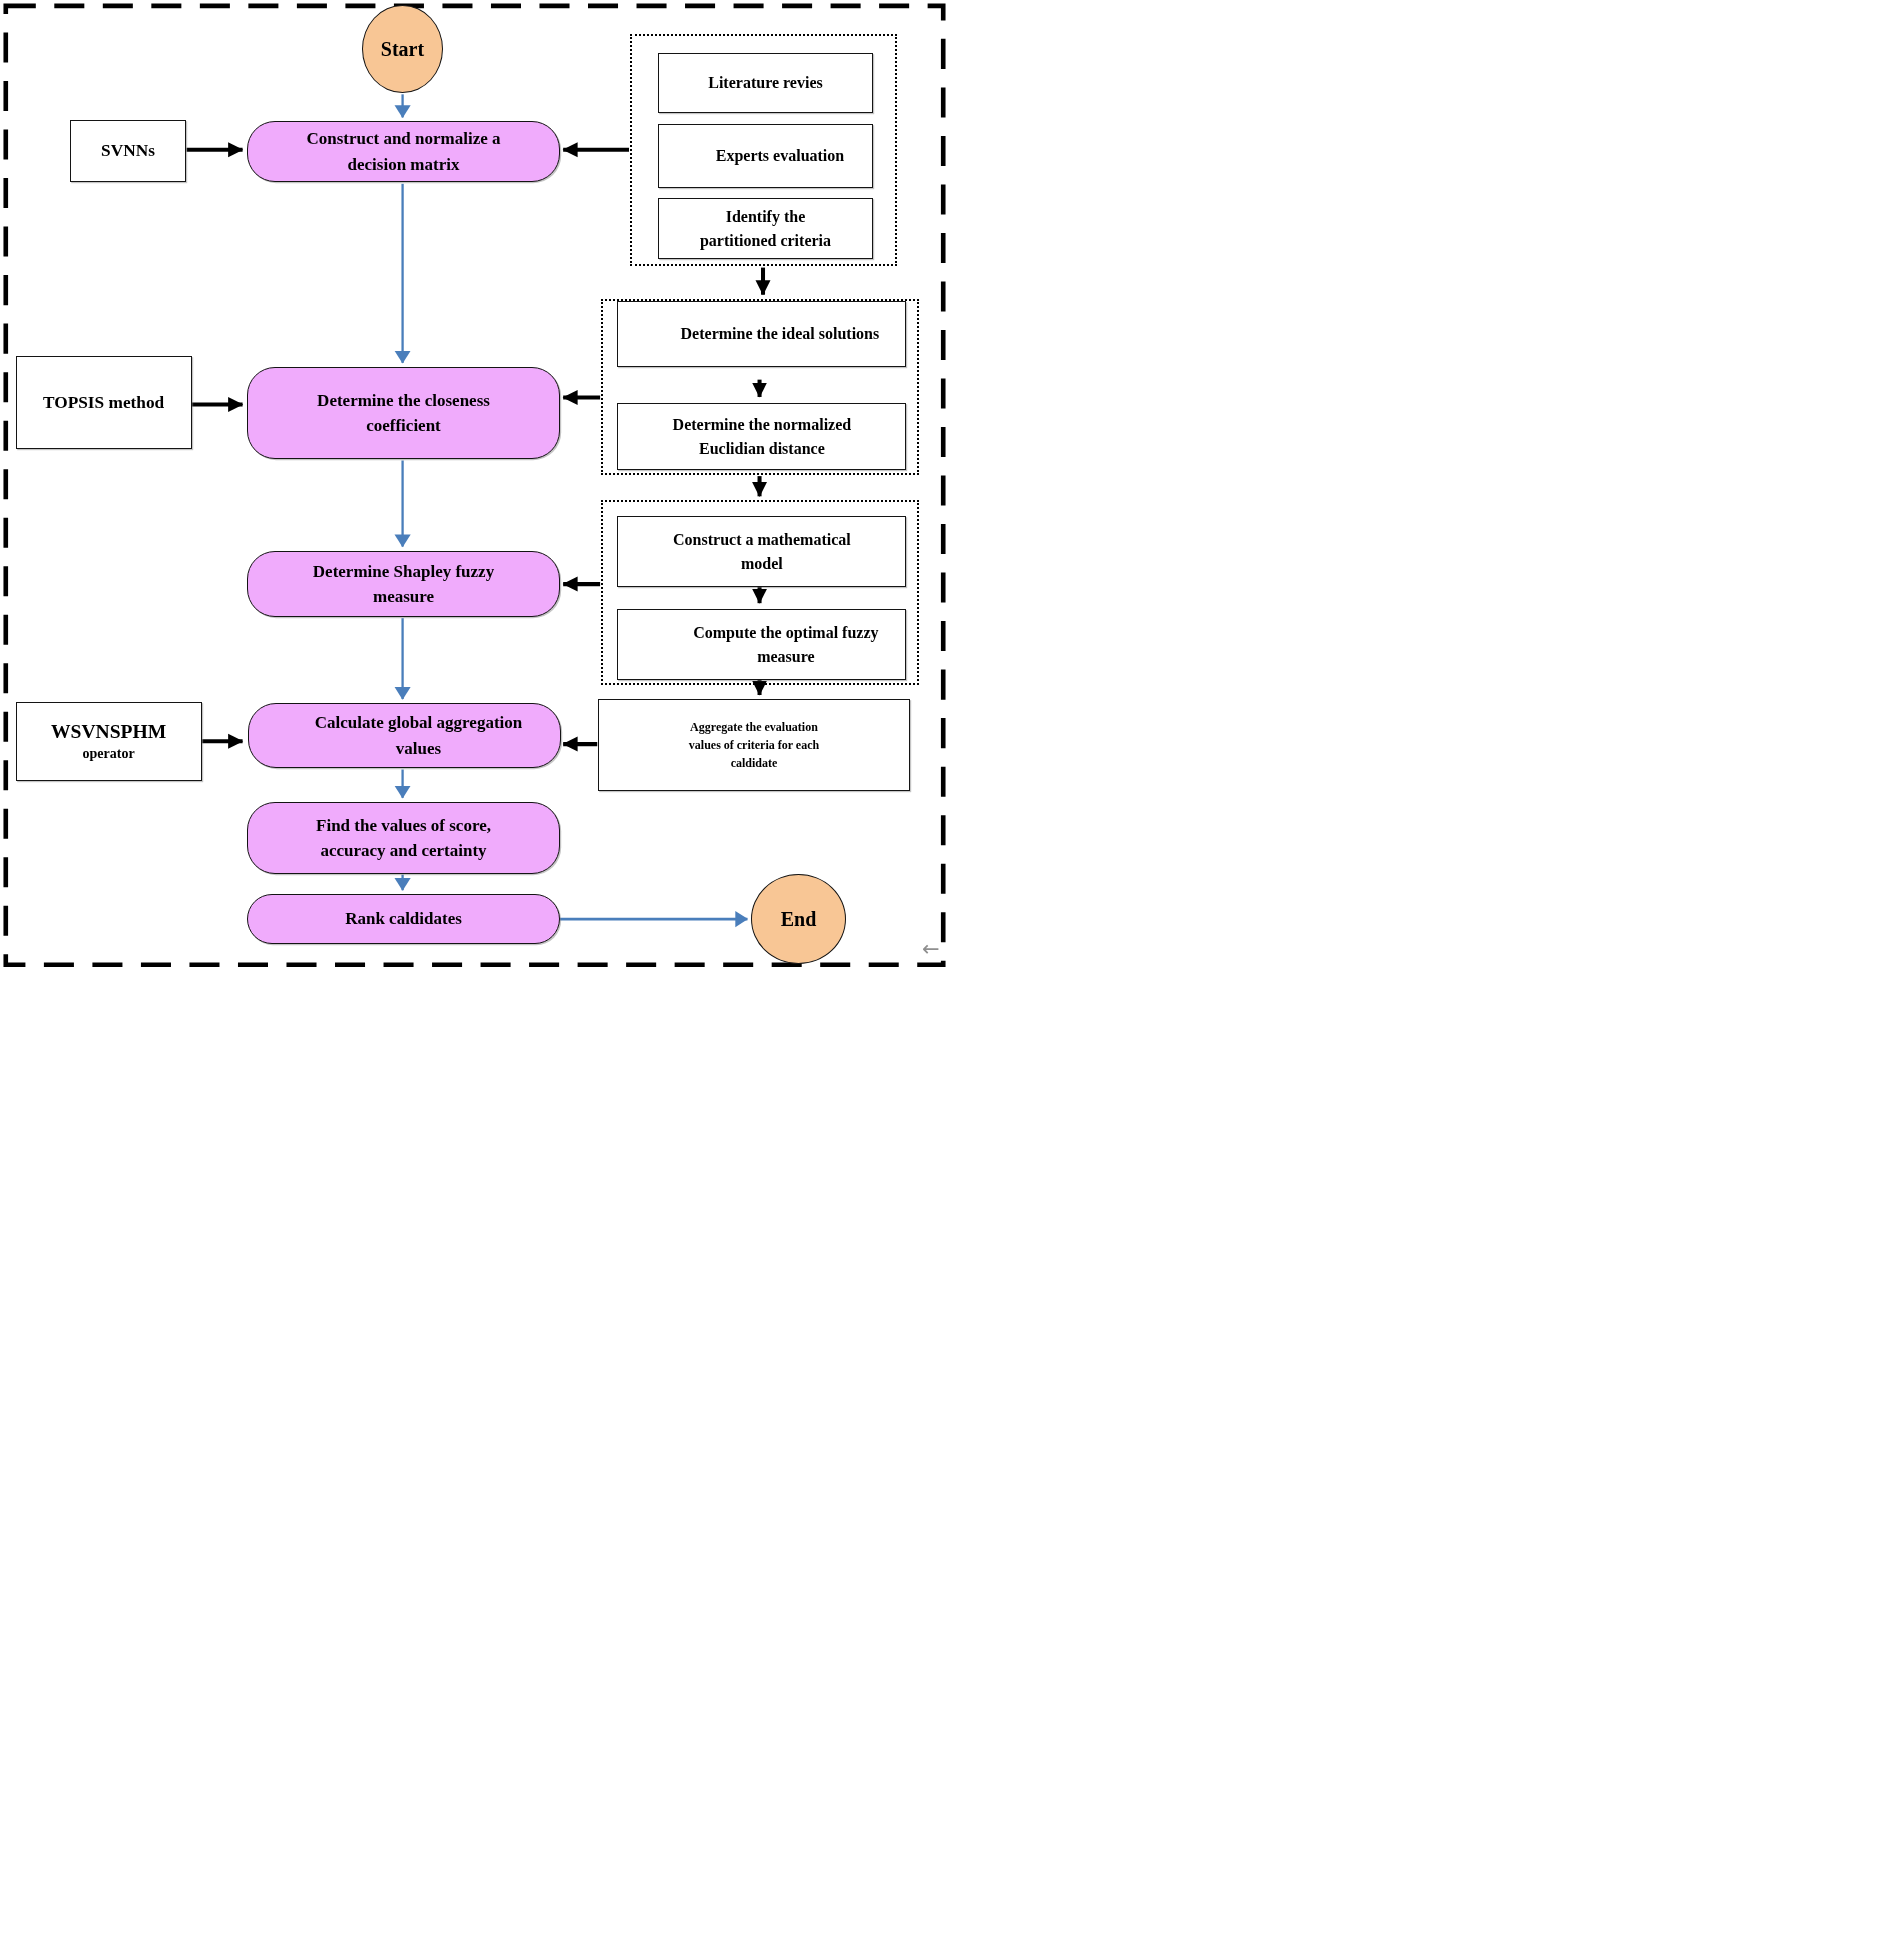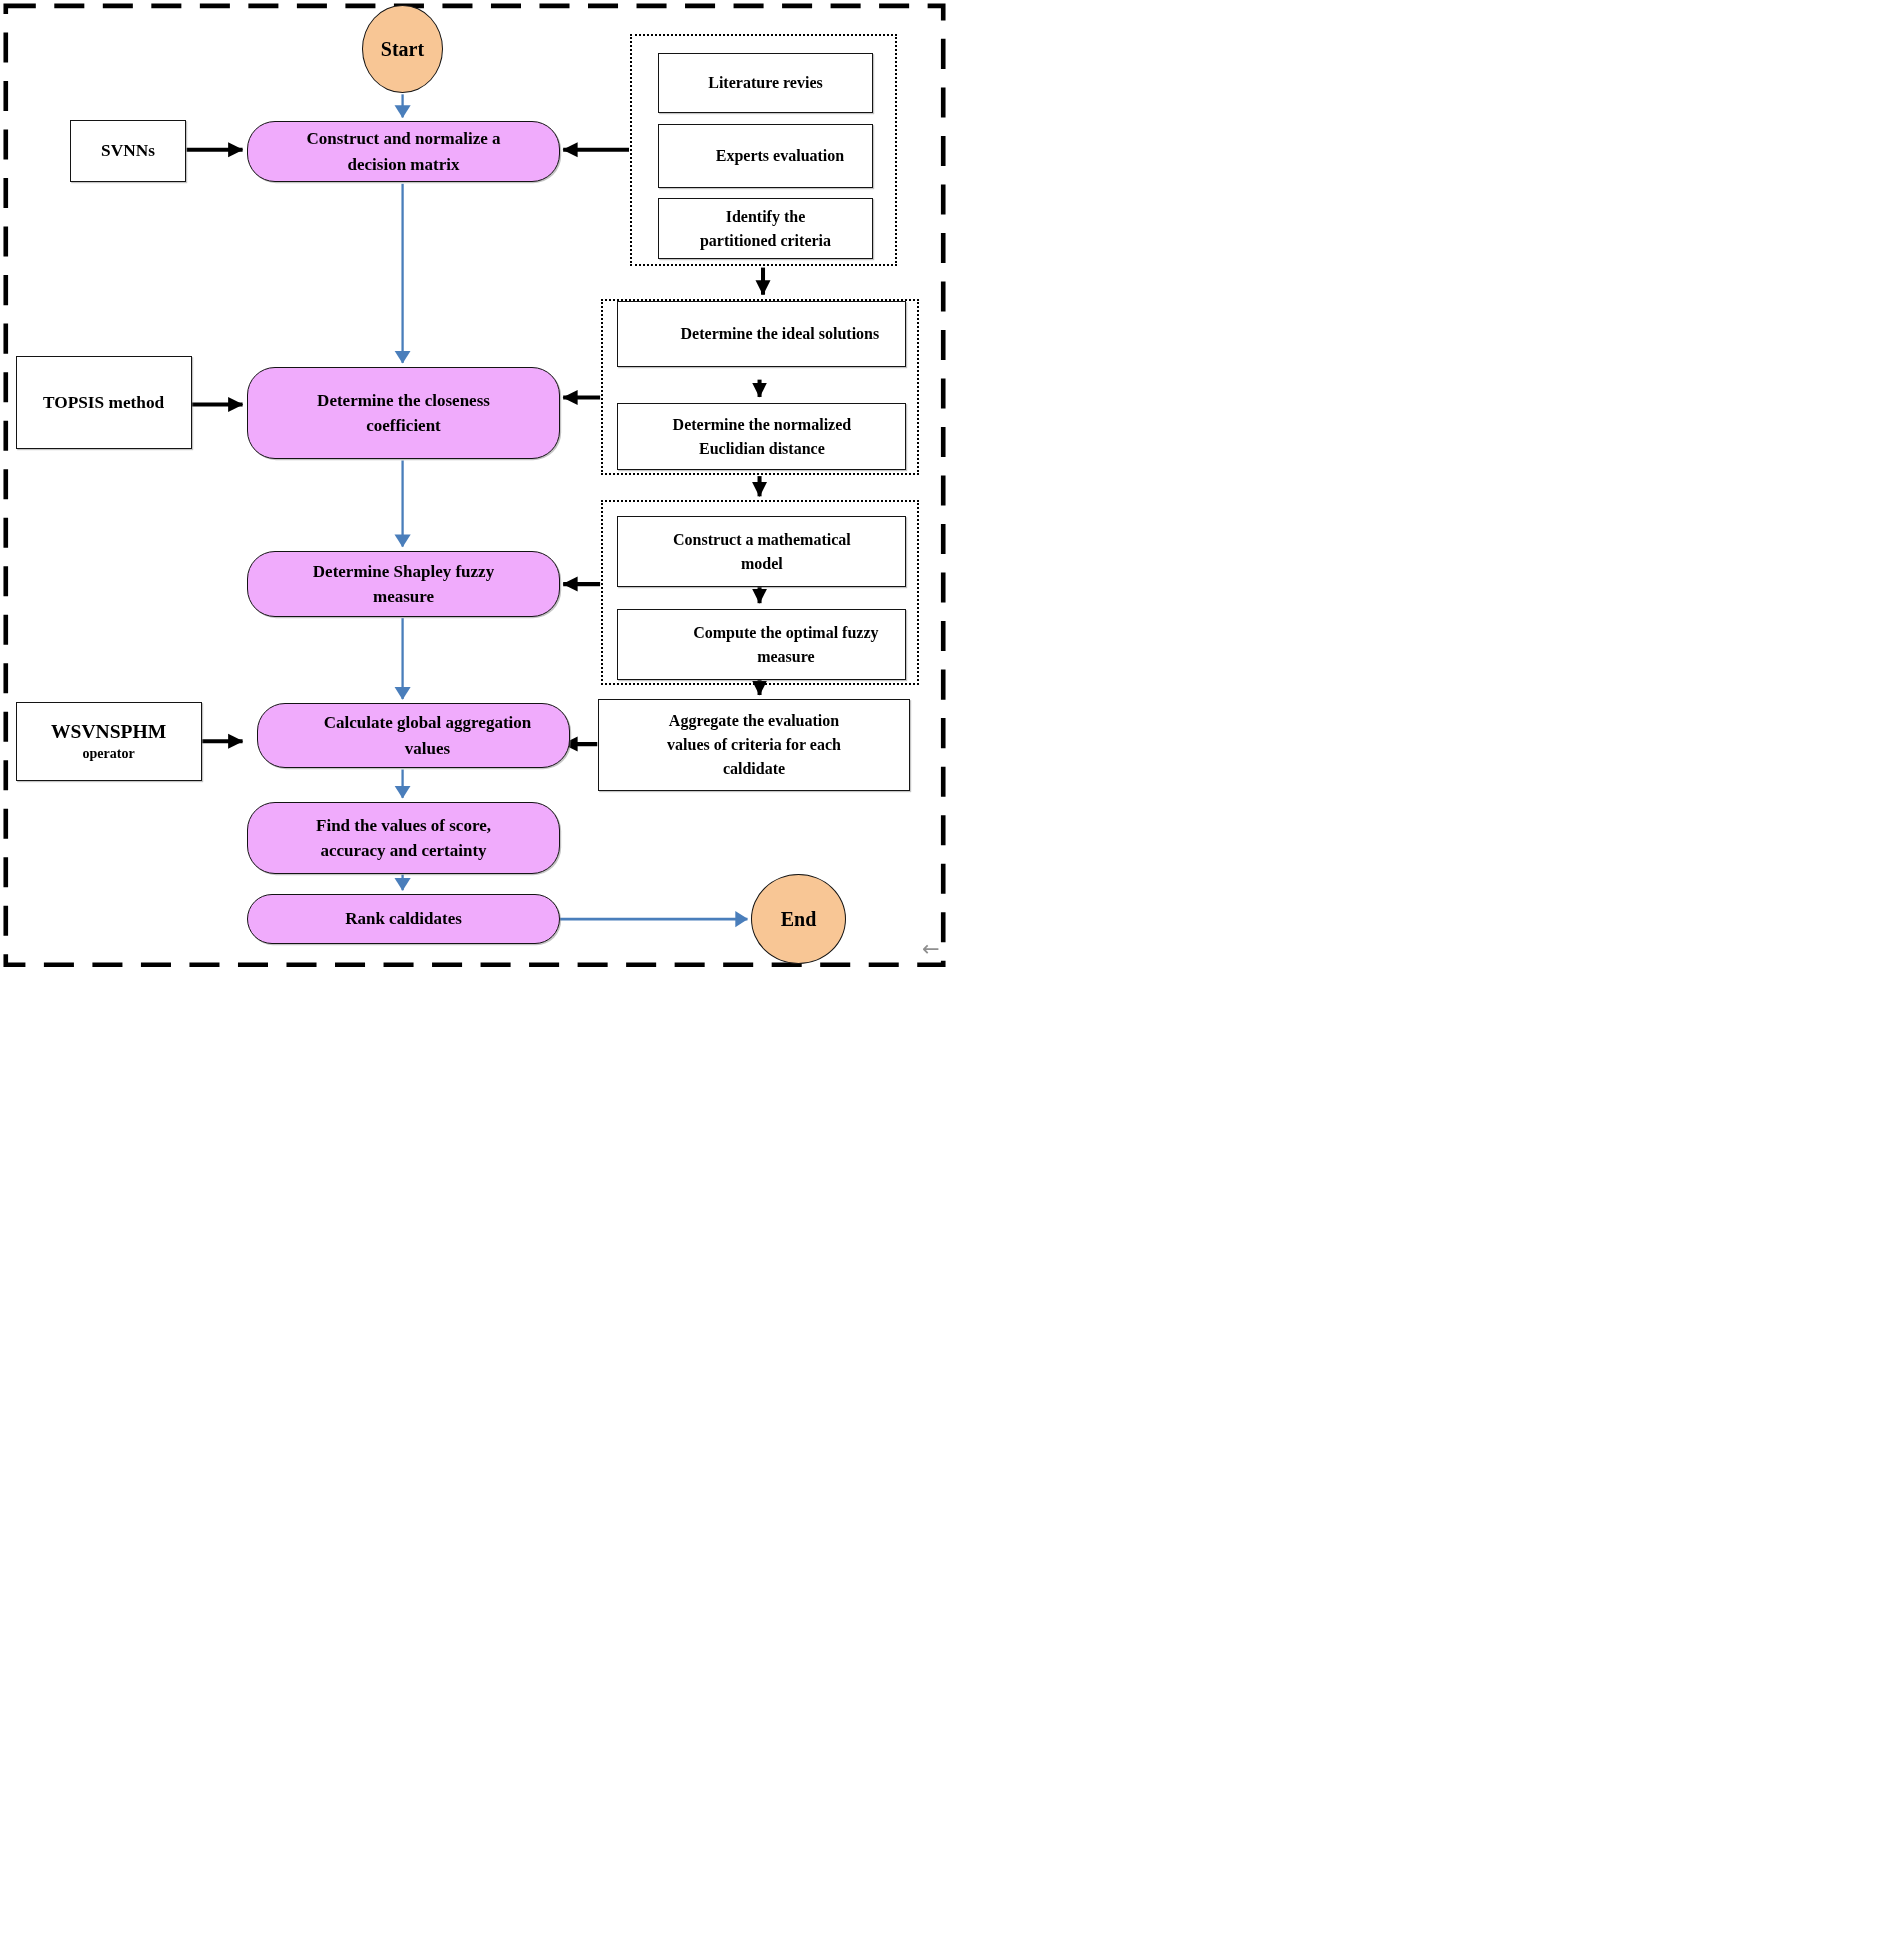--- a/index.html
+++ b/index.html
@@ -44,21 +44,21 @@
     box-sizing: border-box;
     background: transparent;
   }
   .terminal {
     background: #f8c695;
     border: 1.7px solid #141414;
     border-radius: 50%;
     font-size: 20px;
   }
   .subbox { font-size: 16px; line-height: 1.5; }
-  .agg { font-size: 16px; line-height: 1.5; }
+  .agg { font-size: 12px; line-height: 1.5; }
   .wsv { flex-direction: column; line-height: 1.35; }
   .wsv .big { font-size: 19.6px; text-align: right; }
   .wsv .small { font-size: 14px; }
   .back-glyph {
     position: absolute;
     left: 922px;
     top: 937px;
     font-size: 21px;
     font-weight: normal;
     color: #8f8f8f;
@@ -114,21 +114,21 @@
     <span class="big">WSVNSPHM</span>
     <span class="small">operator</span>
   </div>
 
   <div class="node process" style="left:247px; top:121px; width:313px; height:61px;">Construct and normalize a
 decision matrix</div>
   <div class="node process" style="left:247px; top:367px; width:313px; height:92px;">Determine the closeness
 coefficient</div>
   <div class="node process" style="left:247px; top:551px; width:313px; height:66px;">Determine Shapley fuzzy
 measure</div>
-  <div class="node process" style="left:257px; top:703px; width:313px; height:65px;padding-left:28px;">Calculate global aggregation
+  <div class="node process" style="left:248px; top:703px; width:313px; height:65px;padding-left:28px;">Calculate global aggregation
 values</div>
   <div class="node process" style="left:247px; top:802px; width:313px; height:72px;">Find the values of score,
 accuracy and certainty</div>
   <div class="node process" style="left:247px; top:894px; width:313px; height:50px;">Rank caldidates</div>
 
   <div class="groupbox" style="left:630px; top:34px; width:267px; height:232px;">
     <div class="node io subbox" style="left:26px; top:17px; width:215px; height:60px;">Literature revies</div>
     <div class="node io subbox" style="left:26px; top:88px; width:215px; height:64px;padding-left:29px;">Experts evaluation</div>
     <div class="node io subbox" style="left:26px; top:162px; width:215px; height:61px;">Identify the
 partitioned criteria</div>

